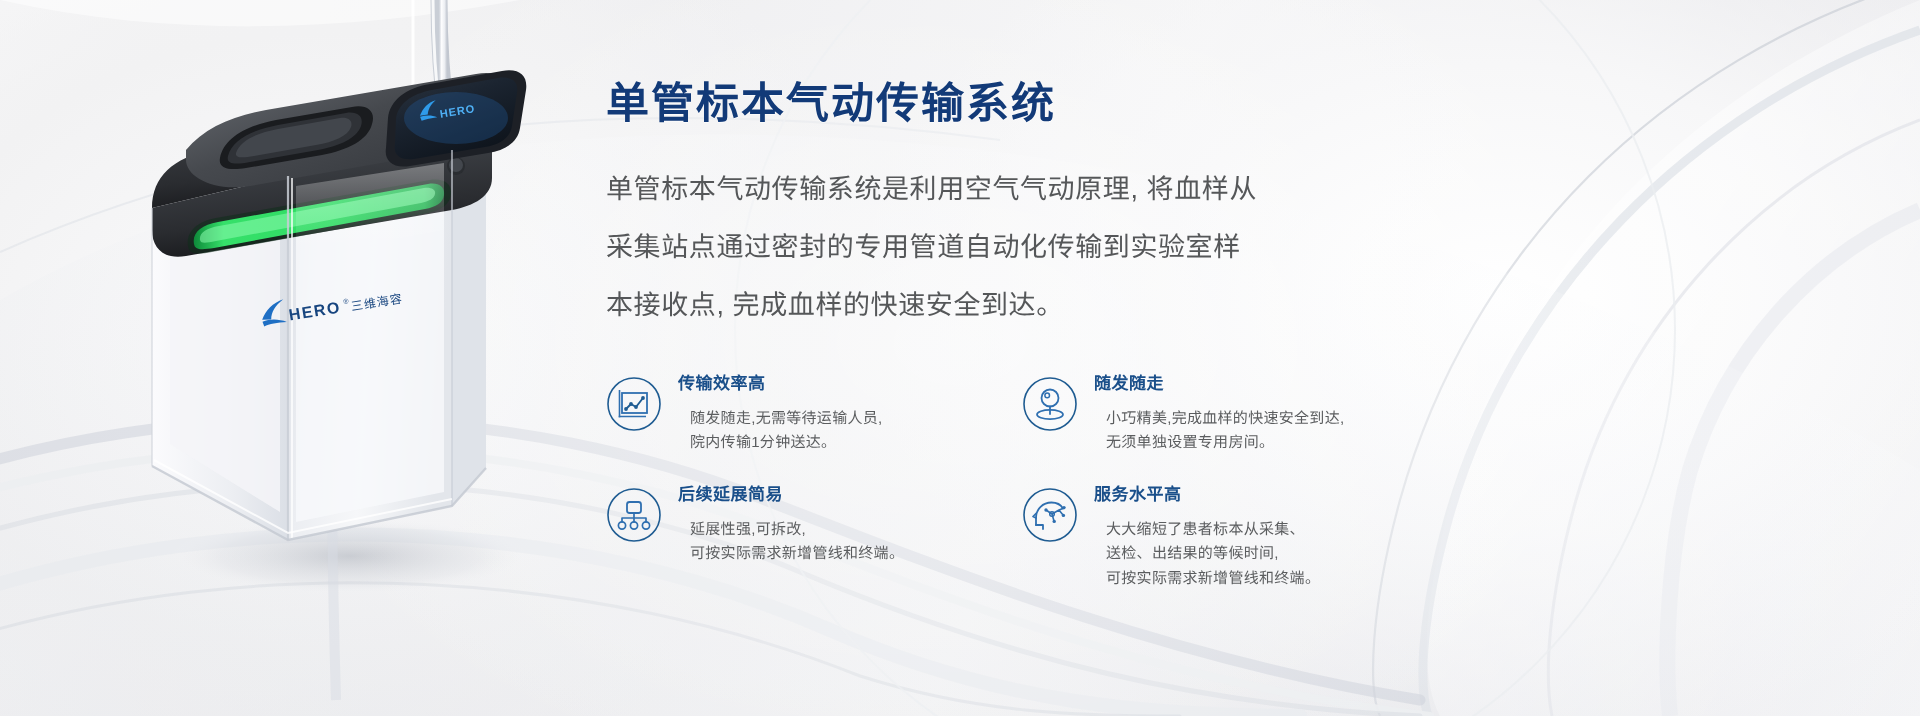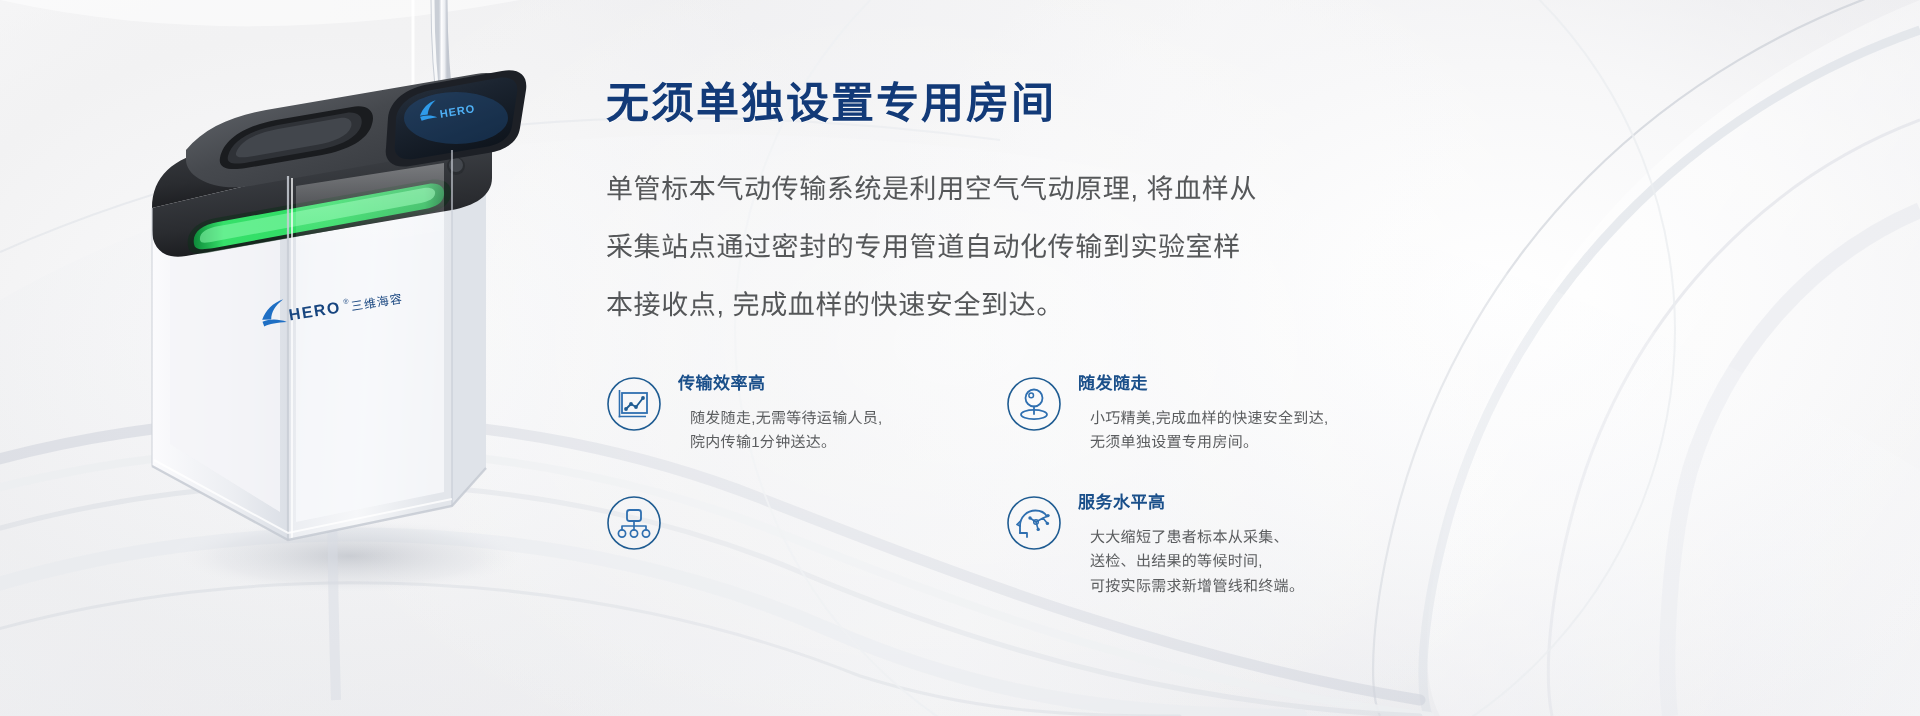--- a/index.html
+++ b/index.html
@@ -39,21 +39,21 @@
     color:#123a78;margin:0 0 30px 0;line-height:1.2;
     text-shadow:0 1px 0 rgba(255,255,255,.6);
   }
   .lede{
     font-size:27px;color:#555759;line-height:2.15;
     letter-spacing:.6px;margin:0 0 38px 0;max-width:660px;font-weight:400;
   }
 
   .features{
     display:grid;grid-template-columns:400px 400px;
-    column-gap:0px;row-gap:24px;width:820px;
+    column-gap:0px;row-gap:24px;width:820px;gap:16px;
   }
   .feature{display:flex;align-items:flex-start;}
   .feat-icon{
     flex:0 0 auto;width:56px;height:56px;margin-right:16px;margin-top:4px;
   }
   .feat-text{padding-top:2px;}
   .feat-title{
     font-size:17px;font-weight:bold;color:#1a4f8a;letter-spacing:.5px;
     margin:0 0 5px 0;line-height:1.2;
   }
@@ -258,21 +258,21 @@
         <text x="83" y="11" font-family="Liberation Sans, sans-serif" font-size="7" fill="#17457f">®</text>
         <text x="90" y="19" font-family="DejaVu Sans, sans-serif" font-size="12" fill="#17457f" letter-spacing="1">三维海容</text>
       </g>
     </svg>
     <span class="sr">HERO</span>
     <span class="sr">三维海容</span>
   </div>
 
   <div class="content">
 
-    <h1 class="headline">无须单独设置专用房间</h1>
+    <h1 class="headline">单管标本气动传输系统</h1>
 
     <p class="lede">单管标本气动传输系统是利用空气气动原理, 将血样从采集站点通过密封的专用管道自动化传输到实验室样本接收点, 完成血样的快速安全到达。</p>
 
     <div class="features">
 
       <div class="feature">
         <span class="feat-icon">
           <svg width="56" height="56" viewBox="0 0 56 56" xmlns="http://www.w3.org/2000/svg" aria-hidden="true">
             <circle cx="28" cy="28" r="26" fill="none" stroke="#1f5c92" stroke-width="1.6"></circle>
             <rect x="16" y="17" width="25" height="20" fill="none" stroke="#2f6fb0" stroke-width="1.8"></rect>
@@ -312,20 +312,25 @@
         <span class="feat-icon">
           <svg width="56" height="56" viewBox="0 0 56 56" xmlns="http://www.w3.org/2000/svg" aria-hidden="true">
             <circle cx="28" cy="28" r="26" fill="none" stroke="#1f5c92" stroke-width="1.6"></circle>
             <rect x="21" y="15" width="14" height="11" rx="2.5" fill="none" stroke="#2f6fb0" stroke-width="1.8"></rect>
             <path d="M28,26 L28,31 M16,31 L40,31 M16,31 L16,35 M28,31 L28,35 M40,31 L40,35" stroke="#2f6fb0" stroke-width="1.7" stroke-linecap="round"></path>
             <circle cx="16" cy="38.5" r="3.6" fill="none" stroke="#2f6fb0" stroke-width="1.7"></circle>
             <circle cx="28" cy="38.5" r="3.6" fill="none" stroke="#2f6fb0" stroke-width="1.7"></circle>
             <circle cx="40" cy="38.5" r="3.6" fill="none" stroke="#2f6fb0" stroke-width="1.7"></circle>
           </svg>
         </span>
+        <div class="feat-text">
+          <h3 class="feat-title">后续延展简易</h3>
+          <p class="feat-desc">延展性强,可拆改,
+可按实际需求新增管线和终端。</p>
+        </div>
       </div>
 
       <div class="feature">
         <span class="feat-icon">
           <svg width="56" height="56" viewBox="0 0 56 56" xmlns="http://www.w3.org/2000/svg" aria-hidden="true">
             <circle cx="28" cy="28" r="26" fill="none" stroke="#1f5c92" stroke-width="1.6"></circle>
             <path d="M14,38 L14,31 C14,22 21,15.5 29.5,15.5 C35,15.5 39,18 41,21.5" fill="none" stroke="#2f6fb0" stroke-width="1.8" stroke-linecap="round"></path>
             <path d="M14,31 L11,29.5 L14,26.5" fill="none" stroke="#2f6fb0" stroke-width="1.7" stroke-linejoin="round" stroke-linecap="round"></path>
             <path d="M14,38 L21,38 L21,42" fill="none" stroke="#2f6fb0" stroke-width="1.8" stroke-linejoin="round" stroke-linecap="round"></path>
             <path d="M24,23 L30,27 M30,27 L37,23 M30,27 L32,34 M37,23 L42,21 M37,23 L41,28" stroke="#2f6fb0" stroke-width="1.6" stroke-linecap="round"></path>

